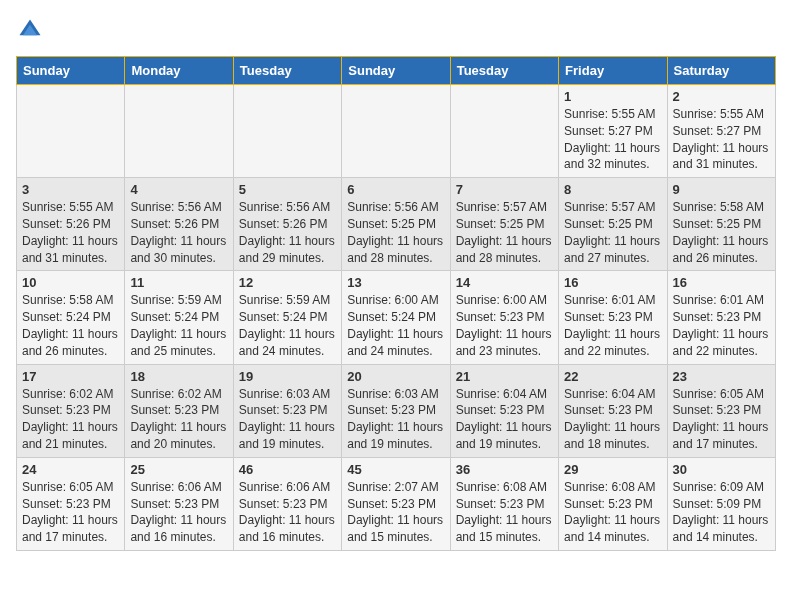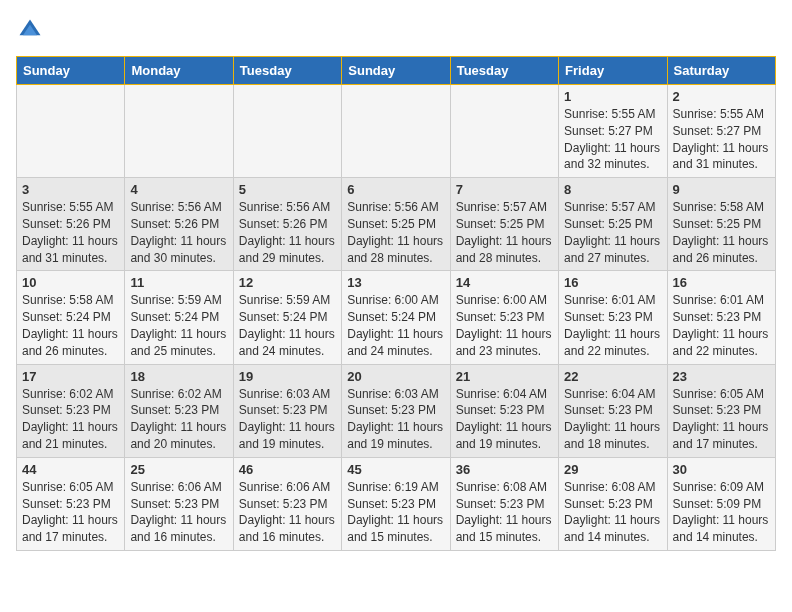--- a/index.html
+++ b/index.html
@@ -267,40 +267,40 @@
         </td>
         <td>
           <span class="day-num">23</span>
           <div class="day-info" style="white-space: pre-line;">Sunrise: 6:05 AM
 Sunset: 5:23 PM
 Daylight: 11 hours and 17 minutes.</div>
         </td>
       </tr>
       <tr>
         <td>
-          <span class="day-num">44</span>
+          <span class="day-num">24</span>
           <div class="day-info" style="white-space: pre-line;">Sunrise: 6:05 AM
 Sunset: 5:23 PM
 Daylight: 11 hours and 17 minutes.</div>
         </td>
         <td>
           <span class="day-num">25</span>
           <div class="day-info" style="white-space: pre-line;">Sunrise: 6:06 AM
 Sunset: 5:23 PM
 Daylight: 11 hours and 16 minutes.</div>
         </td>
         <td>
           <span class="day-num">46</span>
           <div class="day-info" style="white-space: pre-line;">Sunrise: 6:06 AM
 Sunset: 5:23 PM
 Daylight: 11 hours and 16 minutes.</div>
         </td>
         <td>
           <span class="day-num">45</span>
-          <div class="day-info" style="white-space: pre-line;">Sunrise: 6:19 AM
+          <div class="day-info" style="white-space: pre-line;">Sunrise: 2:07 AM
 Sunset: 5:23 PM
 Daylight: 11 hours and 15 minutes.</div>
         </td>
         <td>
           <span class="day-num">36</span>
           <div class="day-info" style="white-space: pre-line;">Sunrise: 6:08 AM
 Sunset: 5:23 PM
 Daylight: 11 hours and 15 minutes.</div>
         </td>
         <td>

